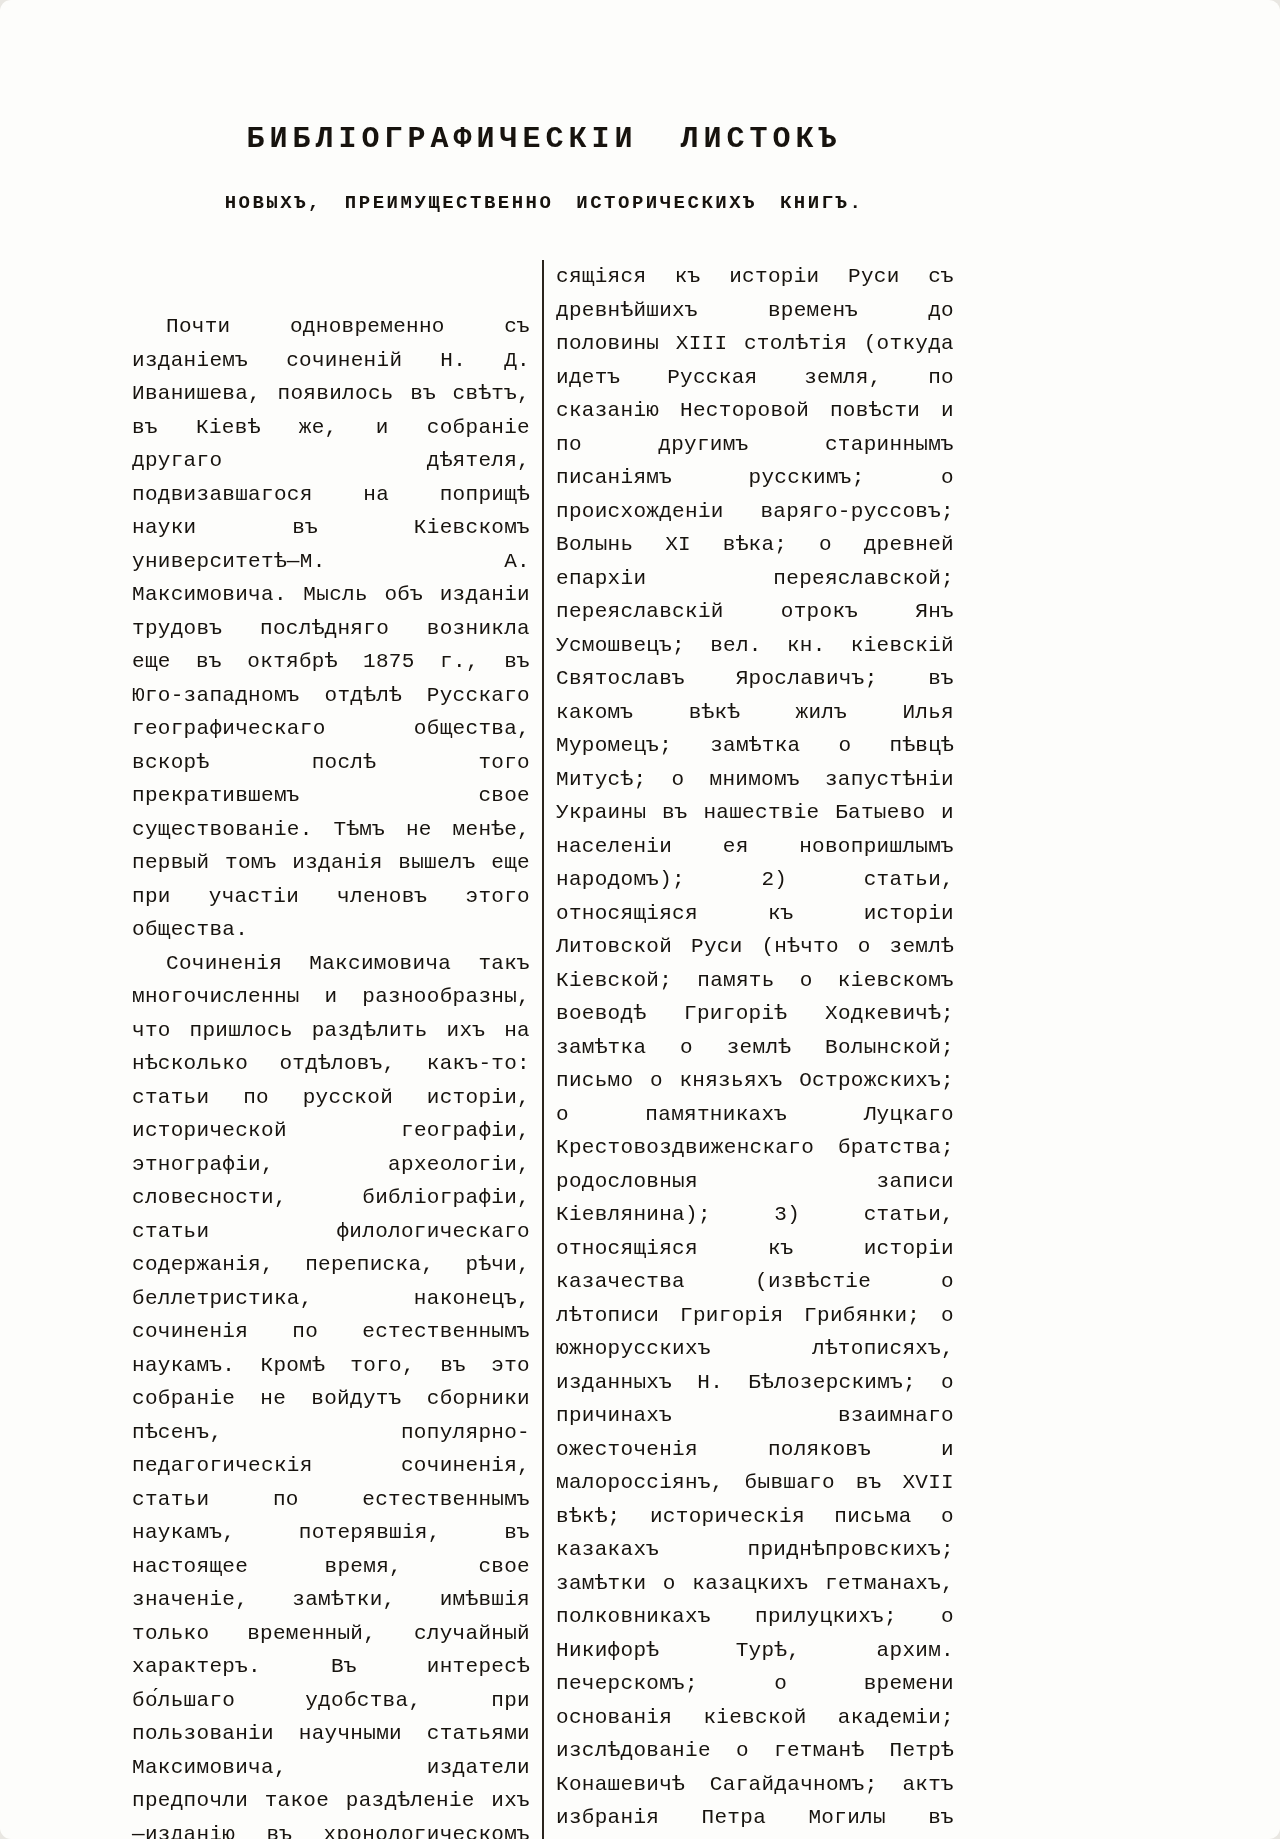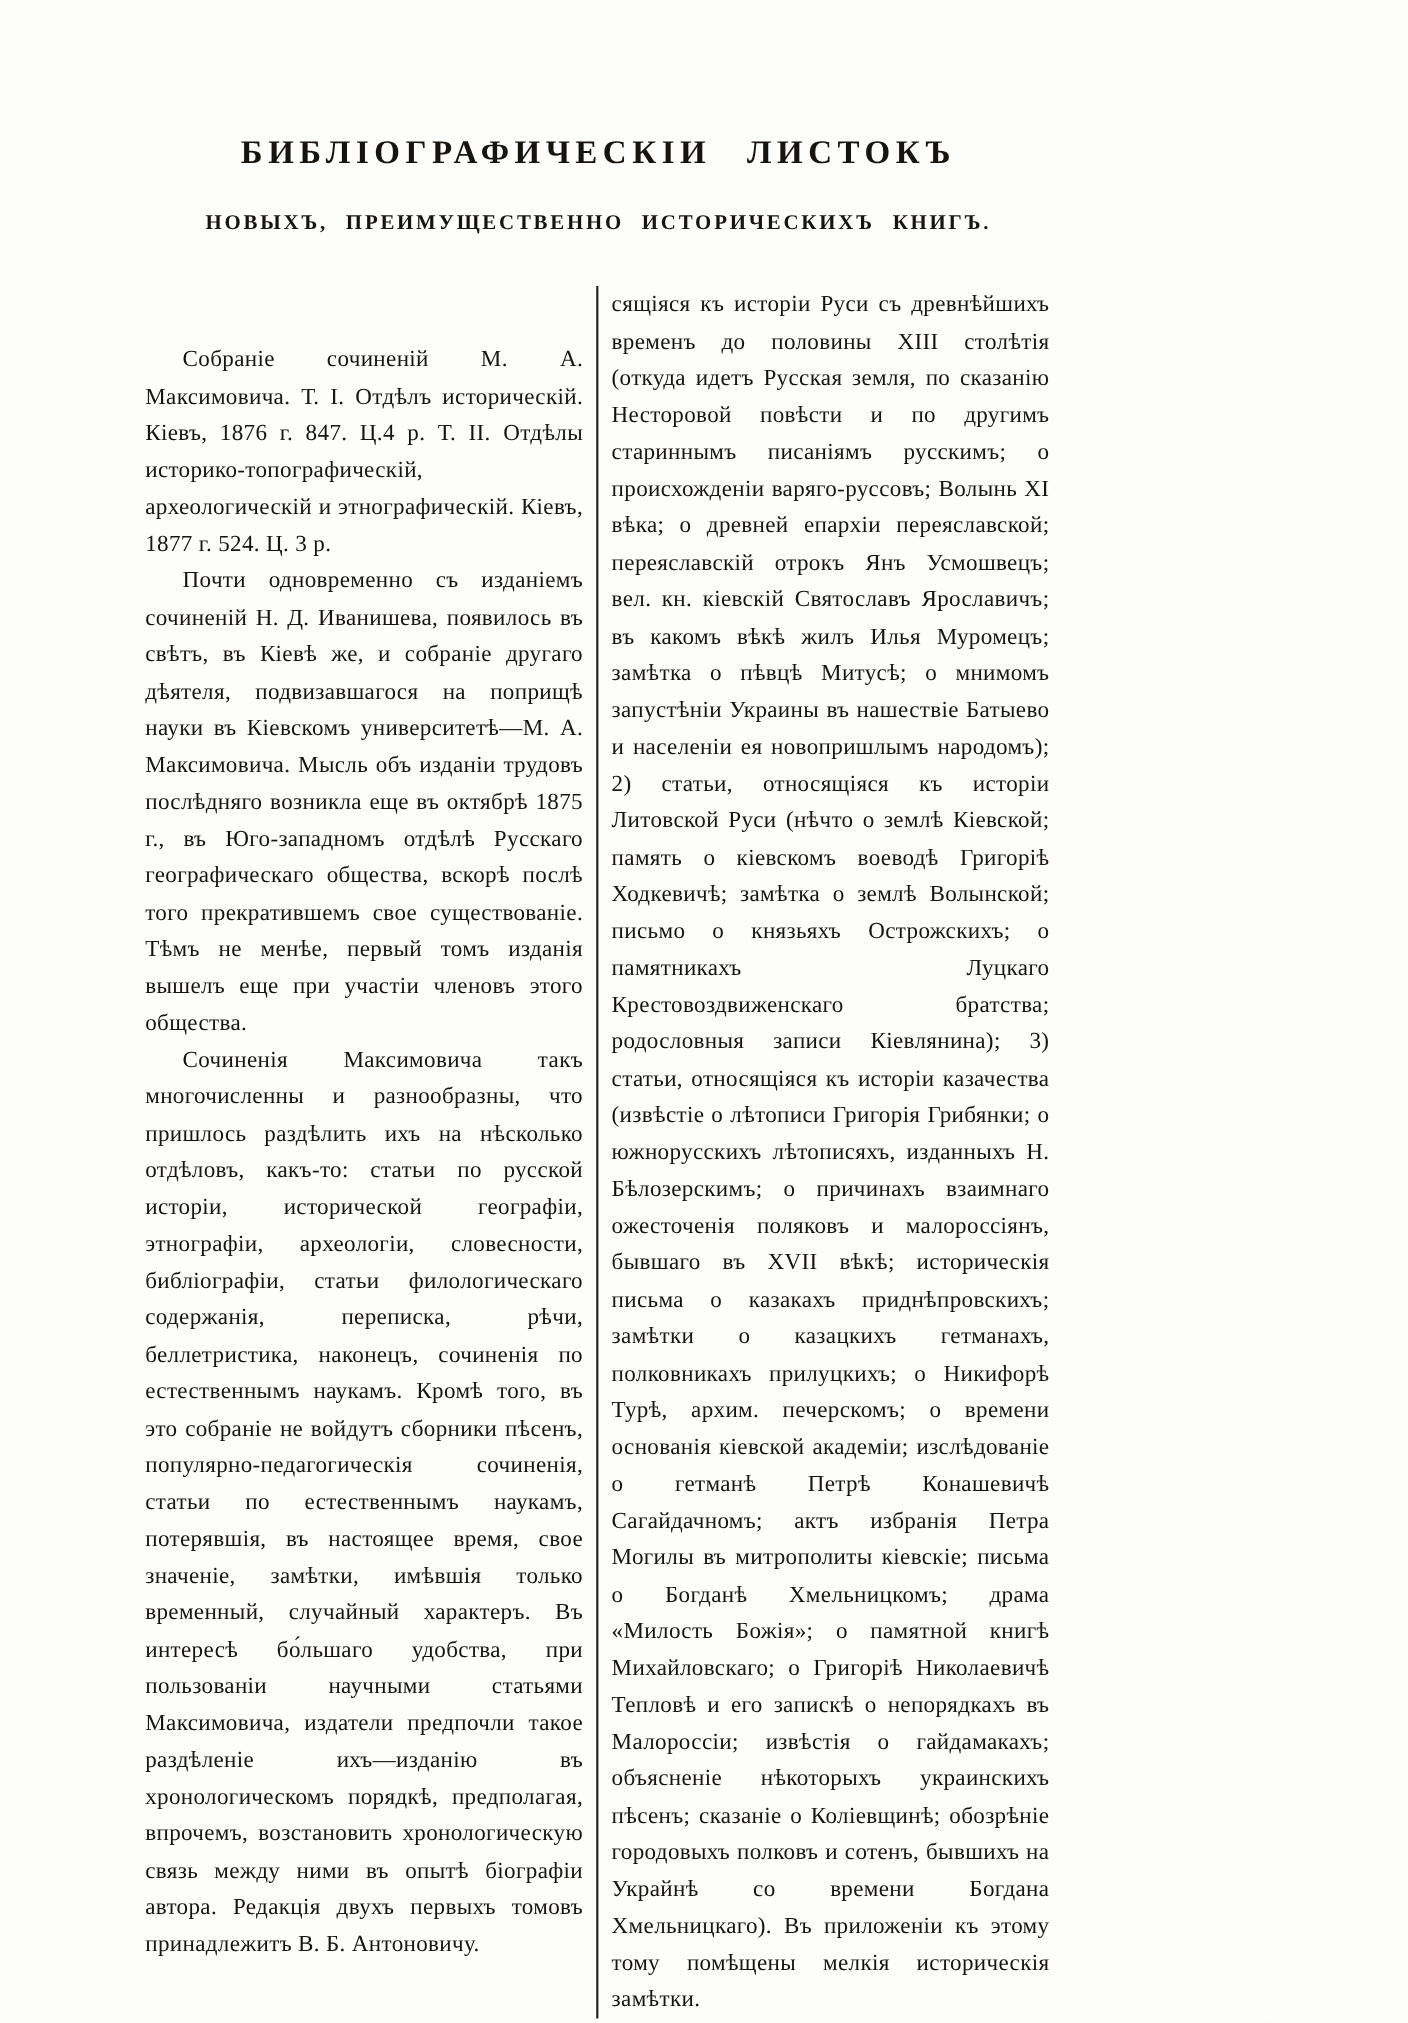--- a/index.html
+++ b/index.html
@@ -7,22 +7,23 @@
     padding: 0;
     background: #e9e7e2;
   }
   .page {
     position: relative;
     width: 1280px;
     height: 1839px;
     margin: 0 auto;
     background: #fdfdfb;
     color: #17130e;
-    font-family: Liberation Serif, serif;
+    font-family: Liberation Mono, monospace;
     overflow: hidden;
+    border-radius: 11px;
   }
   .content {
     position: absolute;
     left: 132px;
     top: 122px;
     width: 824px;
   }
   .title {
     margin: 0;
     text-align: center;
@@ -71,21 +72,20 @@
 <div class="page">
   <div class="content">
 
     <h1 class="title">БИБЛІОГРАФИЧЕСКІИ ЛИСТОКЪ</h1>
 
     <h2 class="subtitle">НОВЫХЪ, ПРЕИМУЩЕСТВЕННО ИСТОРИЧЕСКИХЪ КНИГЪ.</h2>
 
     <div class="columns">
 
       <div class="col col-left">
-        <p>Собраніе сочиненій М. А. Максимовича. Т. І. Отдѣлъ историческій. Кіевъ, 1876 г. 847. Ц.4 р. Т. ІІ. Отдѣлы историко-топографическій, археологическій и этнографическій. Кіевъ, 1877 г. 524. Ц. 3 р.</p>
         <p>Почти одновременно съ изданіемъ сочиненій Н. Д. Иванишева, появилось въ свѣтъ, въ Кіевѣ же, и собраніе другаго дѣятеля, подвизавшагося на поприщѣ науки въ Кіевскомъ университетѣ—М. А. Максимовича. Мысль объ изданіи трудовъ послѣдняго возникла еще въ октябрѣ 1875 г., въ Юго-западномъ отдѣлѣ Русскаго географическаго общества, вскорѣ послѣ того прекратившемъ свое существованіе. Тѣмъ не менѣе, первый томъ изданія вышелъ еще при участіи членовъ этого общества.</p>
         <p>Сочиненія Максимовича такъ многочисленны и разнообразны, что пришлось раздѣлить ихъ на нѣсколько отдѣловъ, какъ-то: статьи по русской исторіи, исторической географіи, этнографіи, археологіи, словесности, библіографіи, статьи филологическаго содержанія, переписка, рѣчи, беллетристика, наконецъ, сочиненія по естественнымъ наукамъ. Кромѣ того, въ это собраніе не войдутъ сборники пѣсенъ, популярно-педагогическія сочиненія, статьи по естественнымъ наукамъ, потерявшія, въ настоящее время, свое значеніе, замѣтки, имѣвшія только временный, случайный характеръ. Въ интересѣ бо́льшаго удобства, при пользованіи научными статьями Максимовича, издатели предпочли такое раздѣленіе ихъ—изданію въ хронологическомъ порядкѣ, предполагая, впрочемъ, возстановить хронологическую связь между ними въ опытѣ біографіи автора. Редакція двухъ первыхъ томовъ принадлежитъ В. Б. Антоновичу.</p>
 
       </div>
 
       <div class="divider"></div>
 
       <div class="col col-right">
         <p class="continuation">сящіяся къ исторіи Руси съ древнѣйшихъ временъ до половины XIII столѣтія (откуда идетъ Русская земля, по сказанію Несторовой повѣсти и по другимъ стариннымъ писаніямъ русскимъ; о происхожденіи варяго-руссовъ; Волынь XI вѣка; о древней епархіи переяславской; переяславскій отрокъ Янъ Усмошвецъ; вел. кн. кіевскій Святославъ Ярославичъ; въ какомъ вѣкѣ жилъ Илья Муромецъ; замѣтка о пѣвцѣ Митусѣ; о мнимомъ запустѣніи Украины въ нашествіе Батыево и населеніи ея новопришлымъ народомъ); 2) статьи, относящіяся къ исторіи Литовской Руси (нѣчто о землѣ Кіевской; память о кіевскомъ воеводѣ Григоріѣ Ходкевичѣ; замѣтка о землѣ Волынской; письмо о князьяхъ Острожскихъ; о памятникахъ Луцкаго Крестовоздвиженскаго братства; родословныя записи Кіевлянина); 3) статьи, относящіяся къ исторіи казачества (извѣстіе о лѣтописи Григорія Грибянки; о южнорусскихъ лѣтописяхъ, изданныхъ Н. Бѣлозерскимъ; о причинахъ взаимнаго ожесточенія поляковъ и малороссіянъ, бывшаго въ XVII вѣкѣ; историческія письма о казакахъ приднѣпровскихъ; замѣтки о казацкихъ гетманахъ, полковникахъ прилуцкихъ; о Никифорѣ Турѣ, архим. печерскомъ; о времени основанія кіевской академіи; изслѣдованіе о гетманѣ Петрѣ Конашевичѣ Сагайдачномъ; актъ избранія Петра Могилы въ митрополиты кіевскіе; письма о Богданѣ Хмельницкомъ; драма «Милость Божія»; о памятной книгѣ Михайловскаго; о Григоріѣ Николаевичѣ Тепловѣ и его запискѣ о непорядкахъ въ Малороссіи; извѣстія о гайдамакахъ; объясненіе нѣкоторыхъ украинскихъ пѣсенъ; сказаніе о Коліевщинѣ; обозрѣніе городовыхъ полковъ и сотенъ, бывшихъ на Украйнѣ со времени Богдана Хмельницкаго). Въ приложеніи къ этому тому помѣщены мелкія историческія замѣтки.</p>
       </div>

